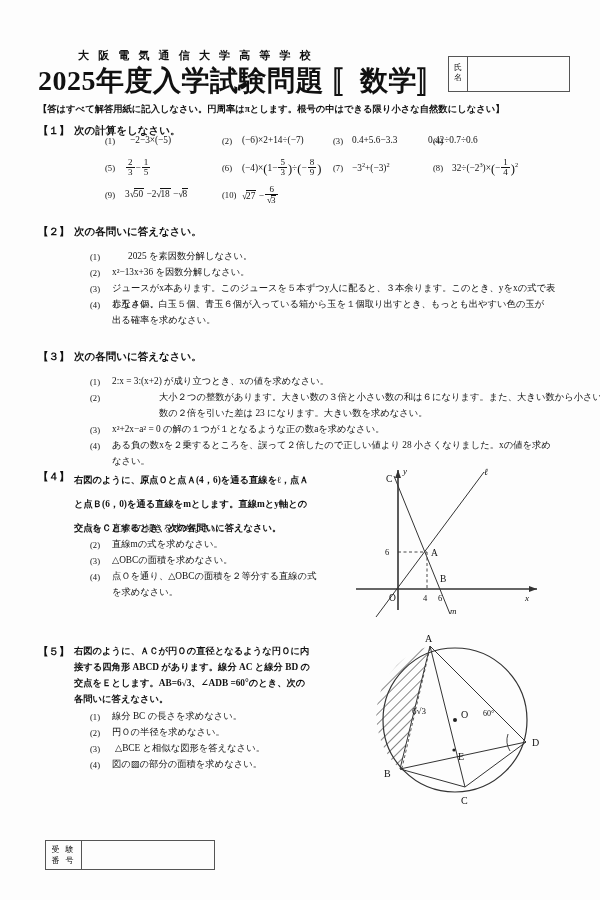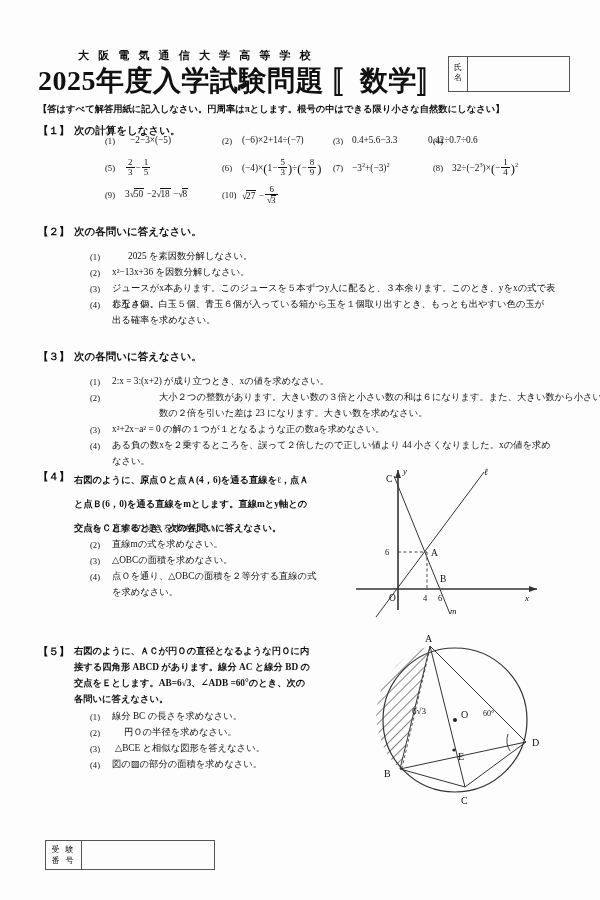--- a/index.html
+++ b/index.html
@@ -241,21 +241,21 @@
   <div class="item-num" style="left:90px; top:377px;">(1)</div>
   <div class="wrap-text" style="left:112px; top:374px; width:440px;">2:x = 3:(x+2) が成り立つとき、xの値を求めなさい。</div>
 
   <div class="item-num" style="left:90px; top:393px;">(2)</div>
   <div class="wrap-text" style="left:115px; top:390px; width:445px;margin-left:44px;">大小２つの整数があります。大きい数の３倍と小さい数の和は６になります。また、大きい数から小さい数の２倍を引いた差は 23 になります。大きい数を求めなさい。</div>
 
   <div class="item-num" style="left:90px; top:425px;">(3)</div>
   <div class="wrap-text" style="left:112px; top:422px; width:440px;">x²+2x−a² = 0 の解の１つが１となるような正の数aを求めなさい。</div>
 
   <div class="item-num" style="left:90px; top:441px;">(4)</div>
-  <div class="wrap-text" style="left:112px; top:438px; width:445px;">ある負の数xを２乗するところを、誤って２倍したので正しい値より 44 小さくなりました。xの値を求めなさい。</div>
+  <div class="wrap-text" style="left:112px; top:438px; width:445px;">ある負の数xを２乗するところを、誤って２倍したので正しい値より 28 小さくなりました。xの値を求めなさい。</div>
 
   <div class="prob-tag" style="left:38px; top:470px;">【４】</div>
   <div class="wrap-text" style="left:74px; top:468px; width:240px; font-weight:bold; line-height:24px;">右図のように、原点Ｏと点Ａ(4，6)を通る直線をℓ，点Ａと点Ｂ(6，0)を通る直線をmとします。直線mとy軸との交点をＣとするとき、次の各問いに答えなさい。</div>
 
   <div class="item-num" style="left:90px; top:524px;">(1)</div>
   <div class="wrap-text" style="left:112px; top:521px; width:210px;">直線ℓの傾きを求めなさい。</div>
 
   <div class="item-num" style="left:90px; top:540px;">(2)</div>
   <div class="wrap-text" style="left:112px; top:537px; width:210px;">直線mの式を求めなさい。</div>
 
@@ -293,21 +293,21 @@
     <text x="106" y="139" font-size="8.5" font-family="Liberation Serif, serif" fill="#111">6</text>
   </svg>
 
   <div class="prob-tag" style="left:38px; top:645px;">【５】</div>
   <div class="wrap-text" style="left:74px; top:643px; width:240px; font-weight:bold; line-height:16px;">右図のように、ＡＣが円Ｏの直径となるような円Ｏに内接する四角形 ABCD があります。線分 AC と線分 BD の交点をＥとします。AB=6√3、∠ADB =60°のとき、次の各問いに答えなさい。</div>
 
   <div class="item-num" style="left:90px; top:712px;">(1)</div>
   <div class="wrap-text" style="left:112px; top:709px; width:210px;">線分 BC の長さを求めなさい。</div>
 
   <div class="item-num" style="left:90px; top:728px;">(2)</div>
-  <div class="wrap-text" style="left:112px; top:725px; width:210px;margin-left:12px;">円Ｏの半径を求めなさい。</div>
+  <div class="wrap-text" style="left:112px; top:725px; width:210px;">円Ｏの半径を求めなさい。</div>
 
   <div class="item-num" style="left:90px; top:744px;">(3)</div>
   <div class="wrap-text" style="left:115px; top:741px; width:210px;">△BCE と相似な図形を答えなさい。</div>
 
   <div class="item-num" style="left:90px; top:760px;">(4)</div>
   <div class="wrap-text" style="left:112px; top:757px; width:210px;">図の▨の部分の面積を求めなさい。</div>
 
   <svg class="fig" style="left:340px; top:632px;" width="230" height="180" viewBox="0 0 230 180">
     <defs>
       <pattern id="hatch" width="7" height="7" patternTransform="rotate(45)" patternUnits="userSpaceOnUse">

